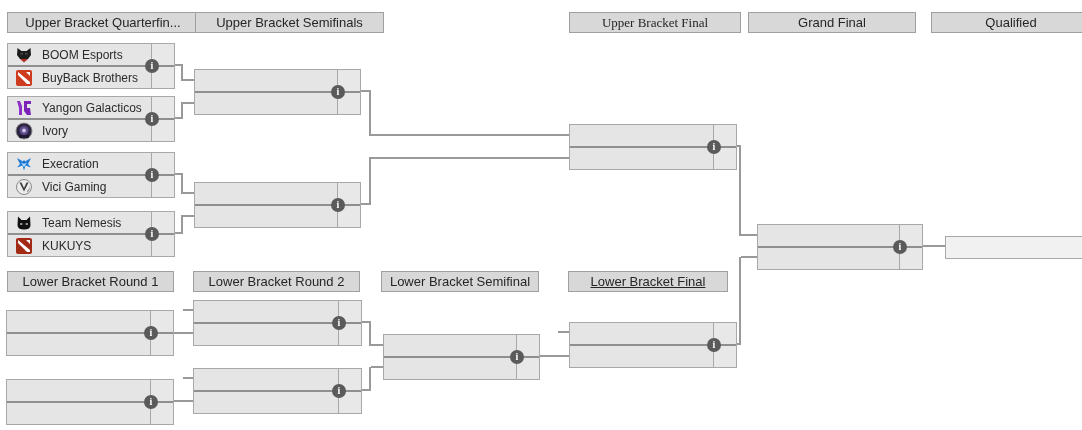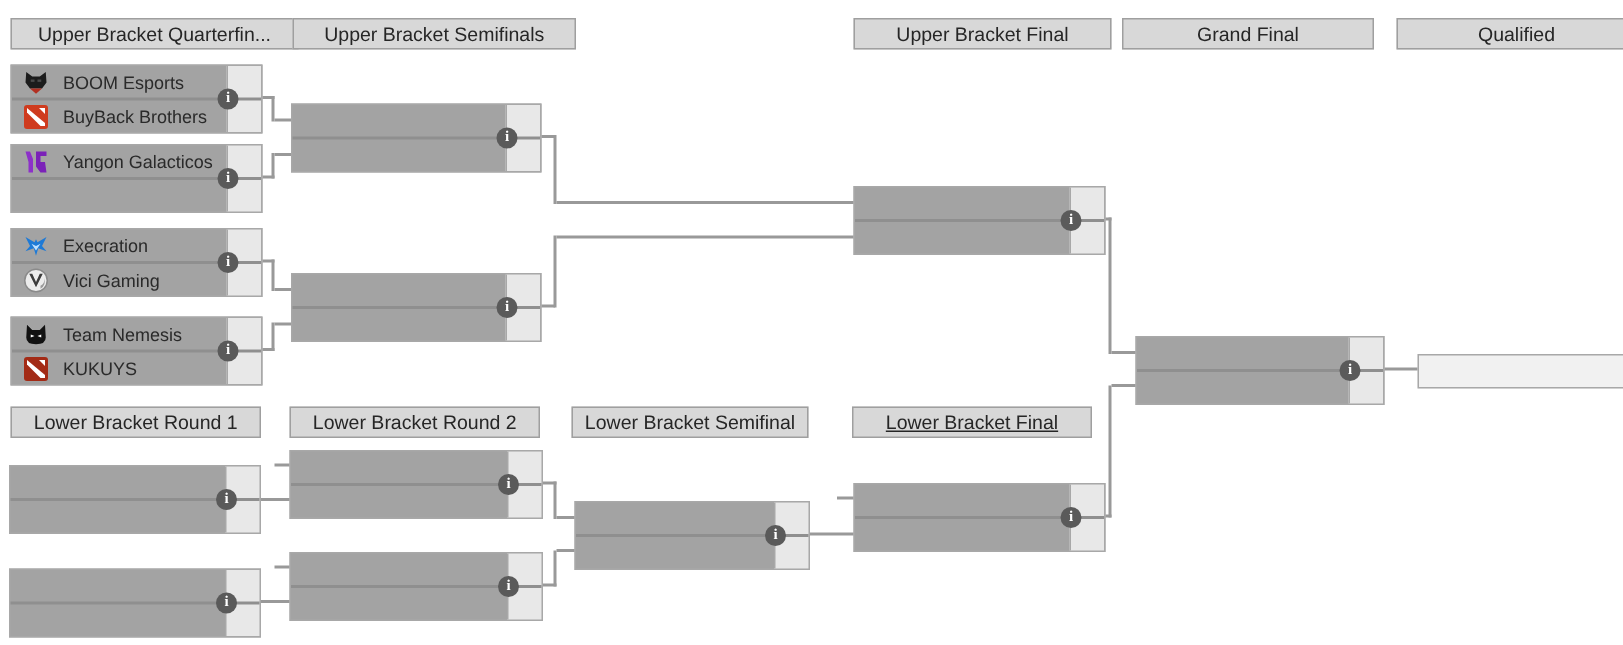--- a/index.html
+++ b/index.html
@@ -8,21 +8,21 @@
     font-family:"Liberation Sans",sans-serif;overflow:hidden;
   }
   .hdr{
     position:absolute;height:21px;box-sizing:border-box;
     background:#d8d8d8;border:1px solid #9f9f9f;
     font-size:13px;line-height:19px;text-align:center;color:#262626;
     white-space:nowrap;overflow:hidden;
   }
   .match{
     position:absolute;height:46px;box-sizing:border-box;
-    background:#a3a3a3;border:1px solid #a8a8a8;
+    background:#e5e5e5;border:1px solid #a8a8a8;
   }
   .match .mid{
     position:absolute;left:0;right:0;top:21px;height:2px;background:#8f8f8f;
   }
   .match .scol{
     position:absolute;top:0;bottom:0;right:0;width:22px;
     background:#e8e8e8;border-left:1px solid #a8a8a8;
   }
   .match .row{
     position:absolute;left:0;right:23px;height:21px;
@@ -44,21 +44,21 @@
   }
   .ln{position:absolute;background:#999999;}
 </style>
 </head>
 <body>
 
 <div id="bracket">
 
   <div class="hdr" style="left:7px;top:12px;width:192px;">Upper Bracket Quarterfin...</div>
   <div class="hdr" style="left:195px;top:12px;width:189px;">Upper Bracket Semifinals</div>
-  <div class="hdr" style="left:569px;top:12px;width:172px;">Upper Bracket Final</div>
+  <div class="hdr" style="left:569px;top:12px;width:172px;font-family:Liberation Serif, serif;">Upper Bracket Final</div>
   <div class="hdr" style="left:748px;top:12px;width:168px;">Grand Final</div>
   <div class="hdr" style="left:931px;top:12px;width:160px;">Qualified</div>
 
   <div class="hdr" style="left:7px;top:271px;width:167px;">Lower Bracket Round 1</div>
   <div class="hdr" style="left:193px;top:271px;width:167px;">Lower Bracket Round 2</div>
   <div class="hdr" style="left:381px;top:271px;width:158px;">Lower Bracket Semifinal</div>
   <div class="hdr" style="left:568px;top:271px;width:160px;text-decoration:underline;">Lower Bracket Final</div>
 
   <div class="match" style="left:7px;top:43px;width:168px;">
     <div class="scol"></div>
@@ -92,20 +92,31 @@
     <div class="row top">
       <span class="tlogo">
         <svg viewBox="0 0 18 18">
             <path d="M2 2 L5 2 L7 7 L7 16 L4 16 L4 9 Z" fill="#8d30c9"></path>
             <path d="M9 2 L16 2 L16 5 L12 5 L12 9 L15 9 L16 16 L12 16 L9 12 Z" fill="#7b22b8"></path>
           </svg>
       </span>
       <span class="tname">Yangon Galacticos</span>
     </div>
     <div class="mid"></div>
+    <div class="row bottom">
+      <span class="tlogo">
+        <svg viewBox="0 0 18 18">
+            <circle cx="9" cy="9" r="8" fill="#2c2440" stroke="#8a8a8a" stroke-width="1"></circle>
+            <circle cx="9" cy="8.5" r="4.5" fill="#5e4b8b"></circle>
+            <rect x="4" y="13.2" width="10" height="2.6" fill="#1d1830"></rect>
+            <circle cx="9" cy="8.5" r="2" fill="#cfc3e8"></circle>
+          </svg>
+      </span>
+      <span class="tname">Ivory</span>
+    </div>
     <div class="info">i</div>
   </div>
 
   <div class="match" style="left:7px;top:152px;width:168px;">
     <div class="scol"></div>
     <div class="row top">
       <span class="tlogo">
         <svg viewBox="0 0 18 18">
             <path d="M2 3 L8 6.5 L9 4.5 L10 6.5 L16 3 L13 9 L16 12.5 L10.5 10.5 L9 15.5 L7.5 10.5 L2 12.5 L5 9 Z" fill="#1e7ad6"></path>
             <path d="M6 7.5 L9 9 L12 7.5 L9 12 Z" fill="#bfe0ff"></path>

